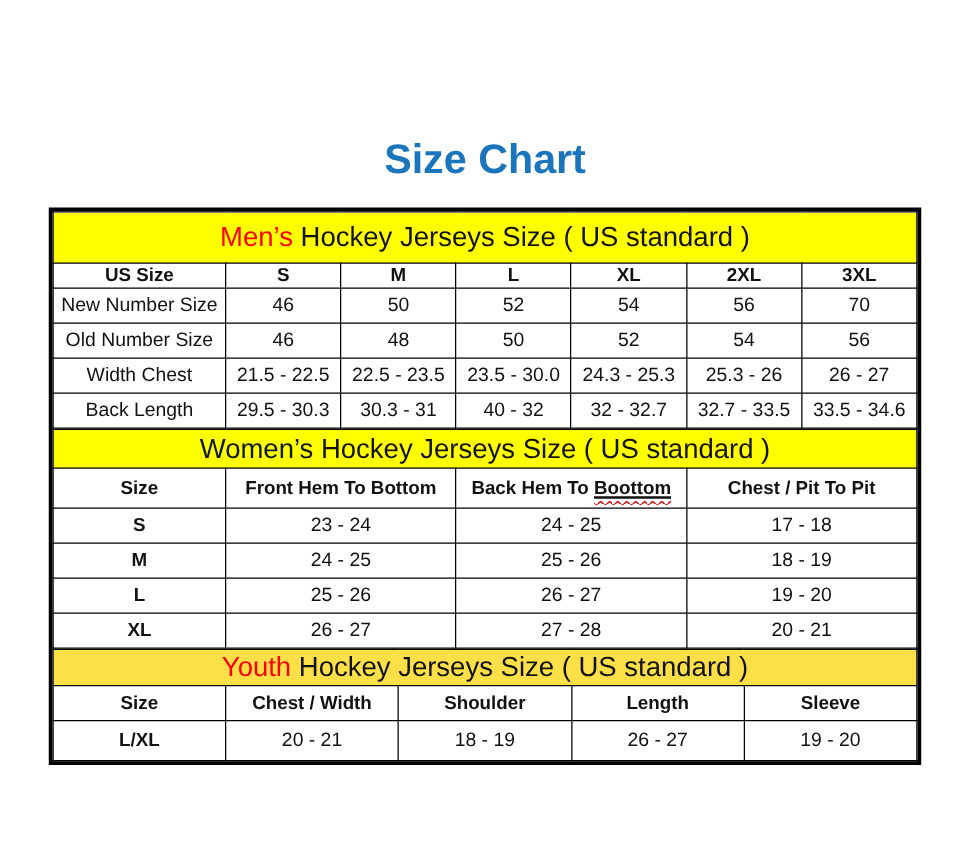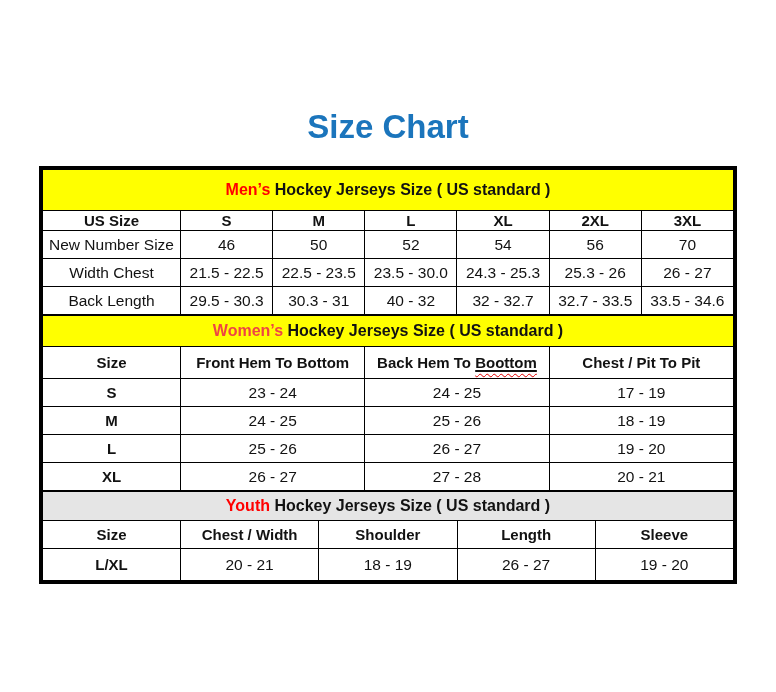--- a/index.html
+++ b/index.html
@@ -39,22 +39,22 @@
     vertical-align: middle;
     font-size: 15px;
     color: #121212;
     padding: 1px 2px;
     white-space: nowrap;
     overflow: hidden;
   }
   col.c-label { width: 138px; }
   .banner-cell {
     background: #ffff00;
-    font-size: 16px;
-    font-weight: bold;
+    font-size: 22px;
+    font-weight: normal;
     color: #121212;
   }
   .hl { color: #ff0000; }
   th.col-h { font-weight: bold; }
   tbody td { font-weight: normal; font-size: 15.5px; }
   table.womens tbody td.row-label,
   table.youth  tbody td.row-label { font-weight: bold; font-size: 15px; }
   
   table.mens   tr.banner-row { height: 41px; }
   table.mens   tr.head-row   { height: 16px; }
@@ -117,20 +117,29 @@
           <tr>
             <td class="row-label">New Number Size</td>
             <td>46</td>
             <td>50</td>
             <td>52</td>
             <td>54</td>
             <td>56</td>
             <td>70</td>
           </tr>
           <tr>
+            <td class="row-label">Old Number Size</td>
+            <td>46</td>
+            <td>48</td>
+            <td>50</td>
+            <td>52</td>
+            <td>54</td>
+            <td>56</td>
+          </tr>
+          <tr>
             <td class="row-label">Width Chest</td>
             <td>21.5 - 22.5</td>
             <td>22.5 - 23.5</td>
             <td>23.5 - 30.0</td>
             <td>24.3 - 25.3</td>
             <td>25.3 - 26</td>
             <td>26 - 27</td>
           </tr>
           <tr>
             <td class="row-label">Back Length</td>
@@ -147,37 +156,37 @@
     <table class="womens">
       <colgroup>
           <col class="c-label">
           <col>
           <col>
           <col>
         </colgroup>
       <thead>
         <tr class="banner-row">
           <th class="banner-cell" colspan="4" style="background: rgb(255, 255, 0);">
-            <span class="hl" style="color: #ef4444;">Women’s</span>
+            <span class="hl" style="color: #0f172a;">Women’s</span>
             <span>Hockey Jerseys Size ( US standard )</span>
           </th>
         </tr>
         <tr class="head-row">
             <th class="col-h">Size</th>
             <th class="col-h">Front Hem To Bottom</th>
             <th class="col-h">Back Hem To <span class="spell-outer"><span class="spell-inner">Boottom</span></span></th>
             <th class="col-h">Chest / Pit To Pit</th>
           </tr>
       </thead>
       <tbody>
           <tr>
             <td class="row-label">S</td>
             <td>23 - 24</td>
             <td>24 - 25</td>
-            <td>17 - 19</td>
+            <td>17 - 18</td>
           </tr>
           <tr>
             <td class="row-label">M</td>
             <td>24 - 25</td>
             <td>25 - 26</td>
             <td>18 - 19</td>
           </tr>
           <tr>
             <td class="row-label">L</td>
             <td>25 - 26</td>
@@ -196,21 +205,21 @@
     <table class="youth">
       <colgroup>
           <col class="c-label">
           <col>
           <col>
           <col>
           <col>
         </colgroup>
       <thead>
         <tr class="banner-row">
-          <th class="banner-cell" colspan="5" style="background: #e5e5e5;">
+          <th class="banner-cell" colspan="5" style="background: #fde047;">
             <span class="hl" style="color: rgb(255, 0, 0);">Youth</span>
             <span>Hockey Jerseys Size ( US standard )</span>
           </th>
         </tr>
         <tr class="head-row">
             <th class="col-h">Size</th>
             <th class="col-h">Chest / Width</th>
             <th class="col-h">Shoulder</th>
             <th class="col-h">Length</th>
             <th class="col-h">Sleeve</th>

